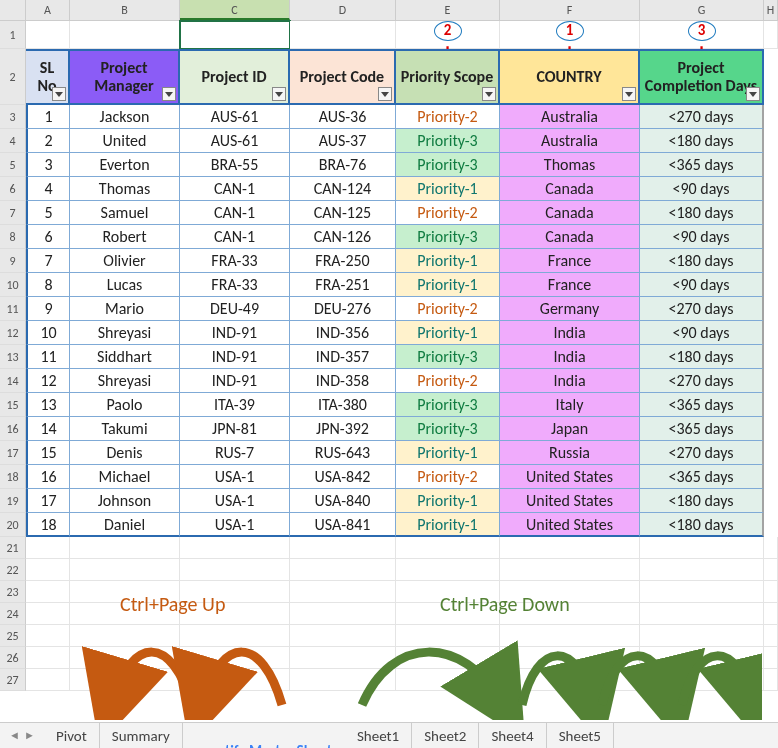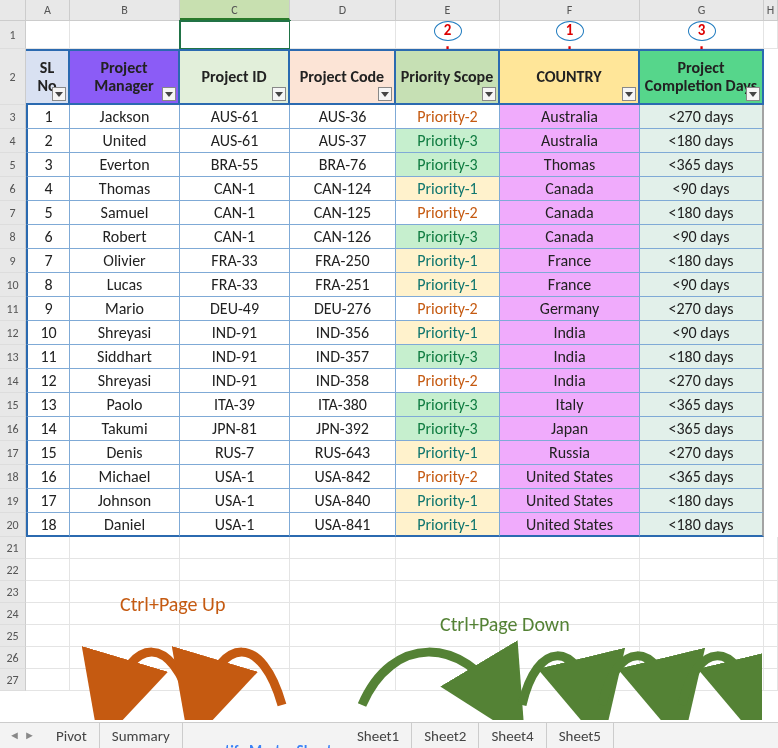--- a/index.html
+++ b/index.html
@@ -46,21 +46,21 @@
   .pri2 { color: #c55a11; background: #fff; }
   .pri3 { background: #c6efce; color: #107c41; }
   .country { background: #f0abfc; }
   .pcd { background: #e2f0ea; }
   
   .badge { position: absolute; top: 0px; width: 28px; height: 20px; border: 1.5px solid #1f7bbf; border-radius: 50%; text-align: center; font-weight: bold; color: #d00; font-size: 15px; line-height: 17px; background: rgba(255,255,255,0.6); }
   .arrow-down { position: absolute; top: 20px; font-size: 20px; font-weight: bold; color: #d00; }
   
   .shortcut { position: absolute; font-weight: normal; font-size: 20px; }
   .sc-up { color: #c55a11; left: 120px; top: 592px; }
-  .sc-dn { color: #548235; left: 440px; top: 612px; }
+  .sc-dn { color: #548235; left: 440px; top: 592px; }
   
   .tabs { position: absolute; bottom: 0; left: 0; right: 0; height: 26px; display: flex; align-items: stretch; background: #f3f3f3; border-top: 1px solid #ccc; }
   .tab-nav { width: 44px; display: flex; align-items: center; justify-content: center; gap: 4px; color: #888; }
   .tab-nav span { font-size: 11px; cursor: pointer; }
   .tab { padding: 0 12px; border-right: 1px solid #ccc; display: flex; align-items: center; font-size: 15px; color: #444; cursor: pointer; background: #f3f3f3; }
   .tab.active { background: #fff; color: #3b82f6; font-weight: bold; border-bottom: 2px solid #217346; margin-top: 28px; }
   
   .curves { position: absolute; left: 32px; top: 620px; width: 730px; height: 100px; pointer-events: none; }
   
   .row-data .col-A { border-left: 2px solid #2b6ab0; }

